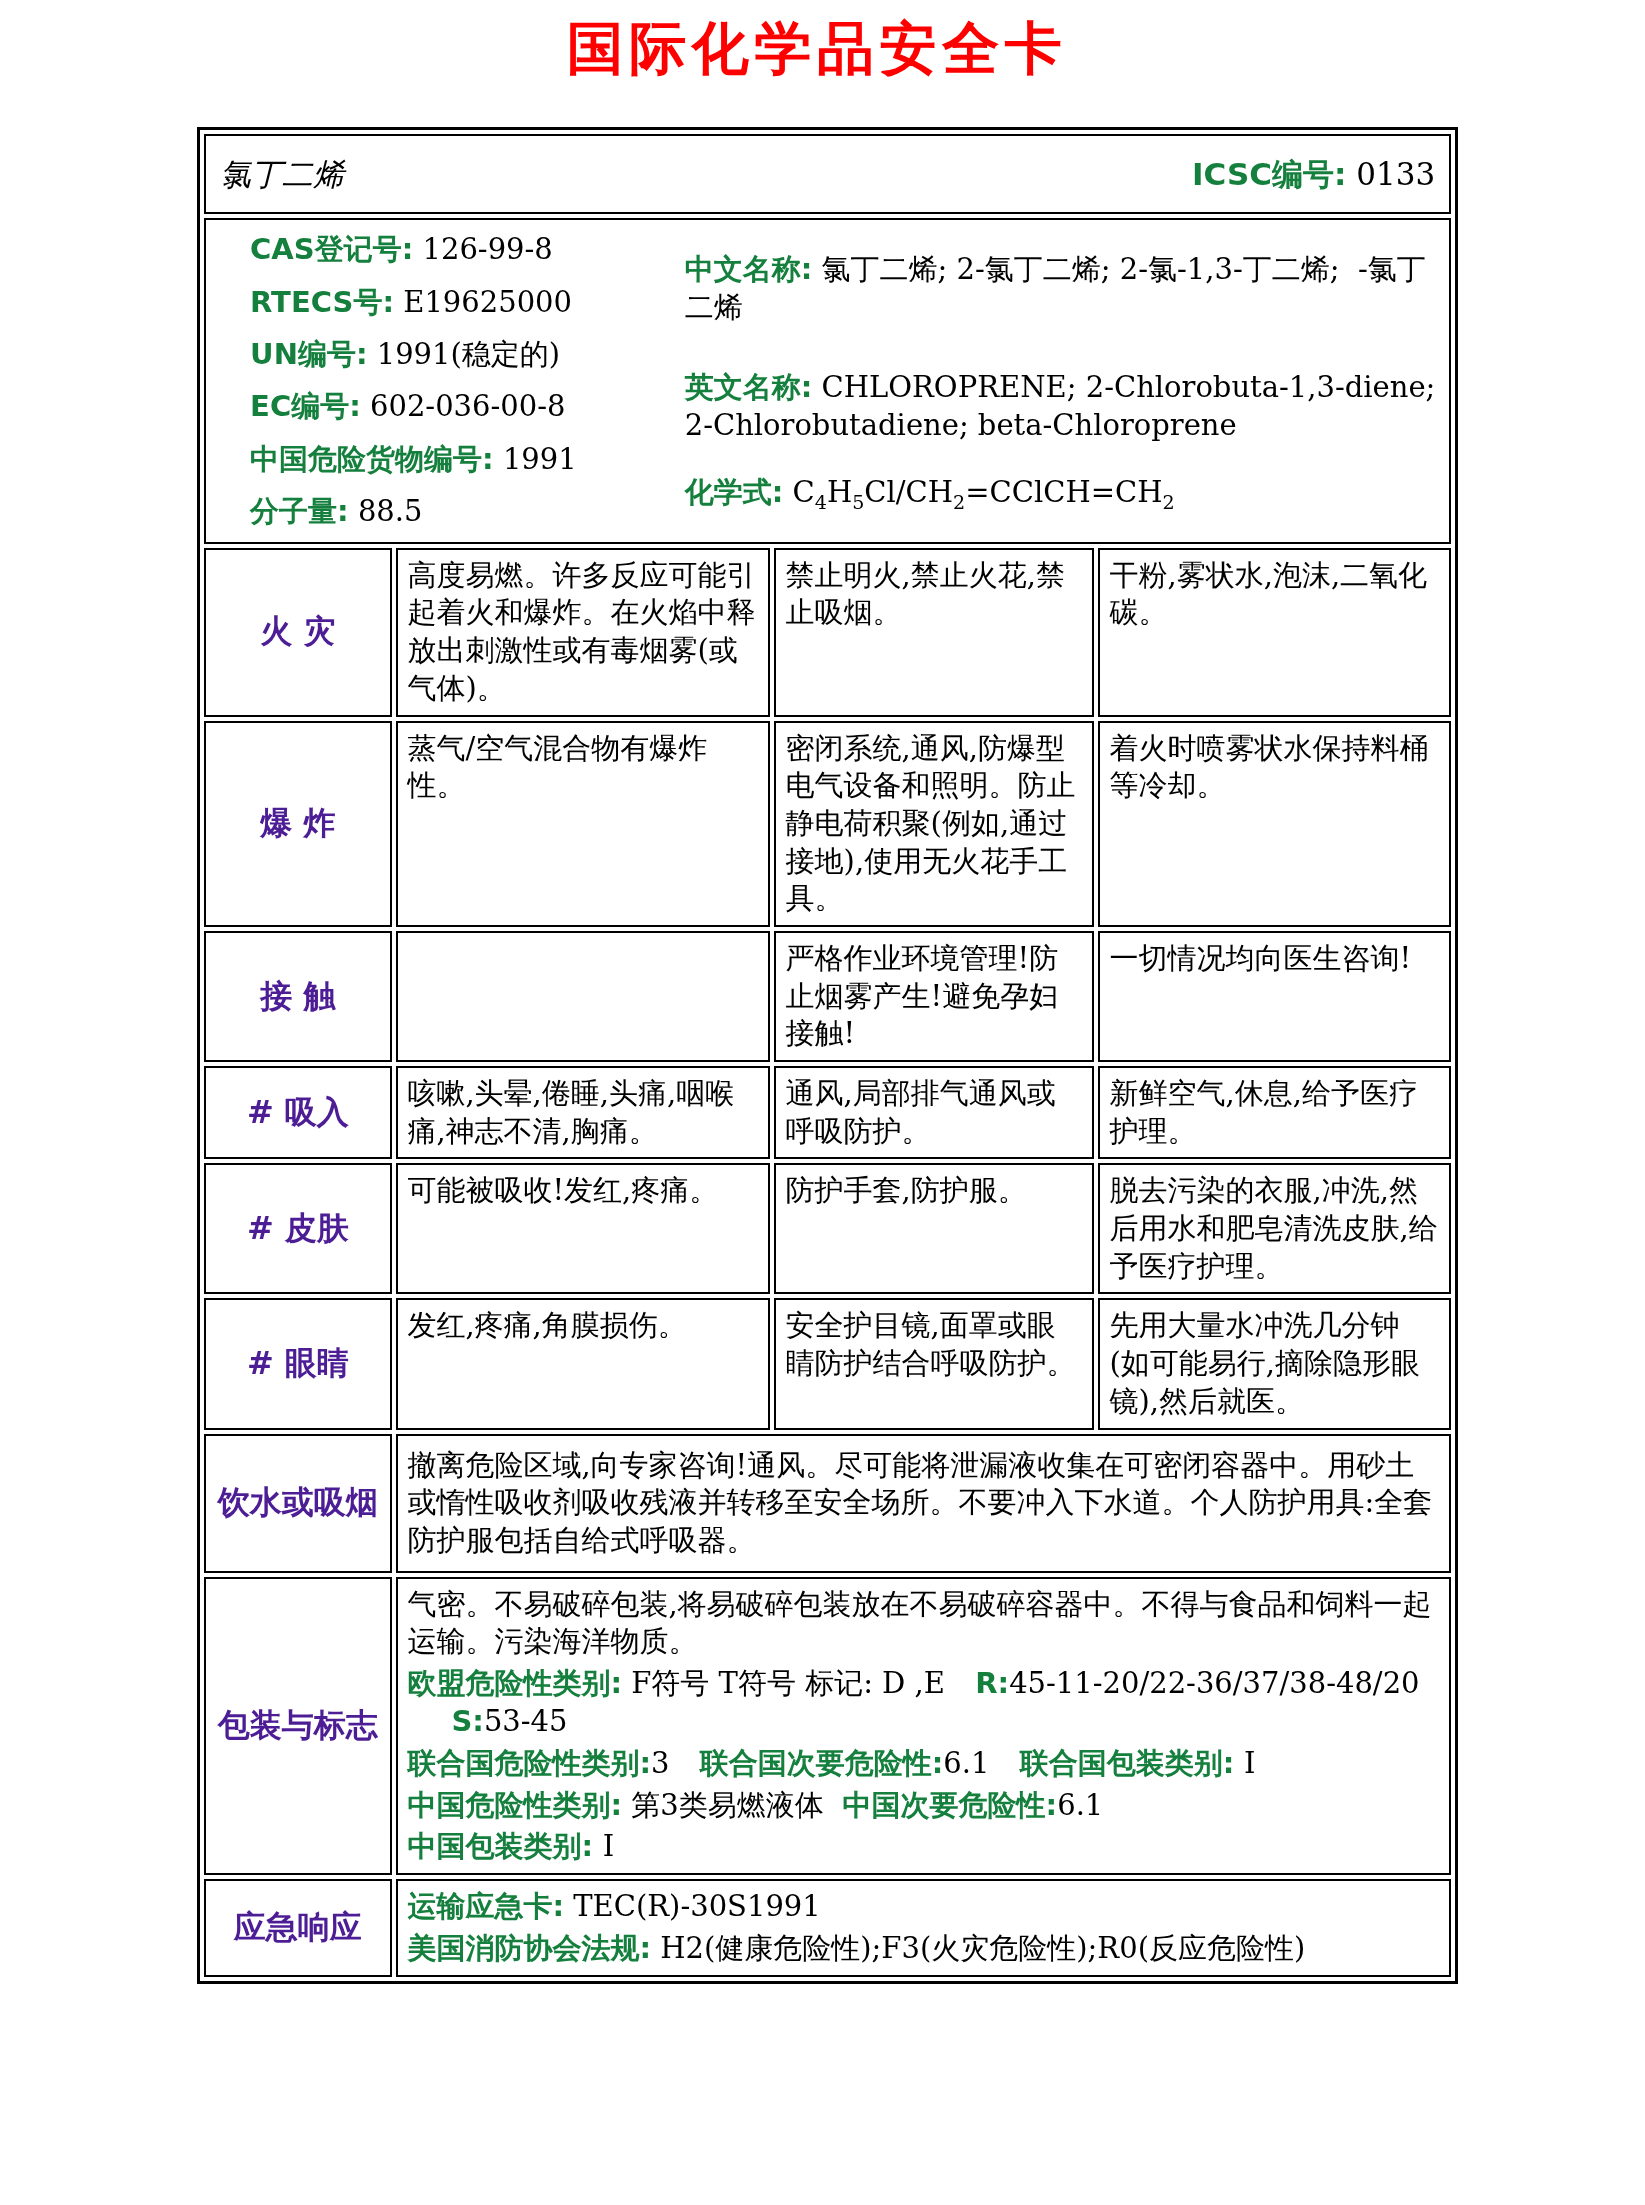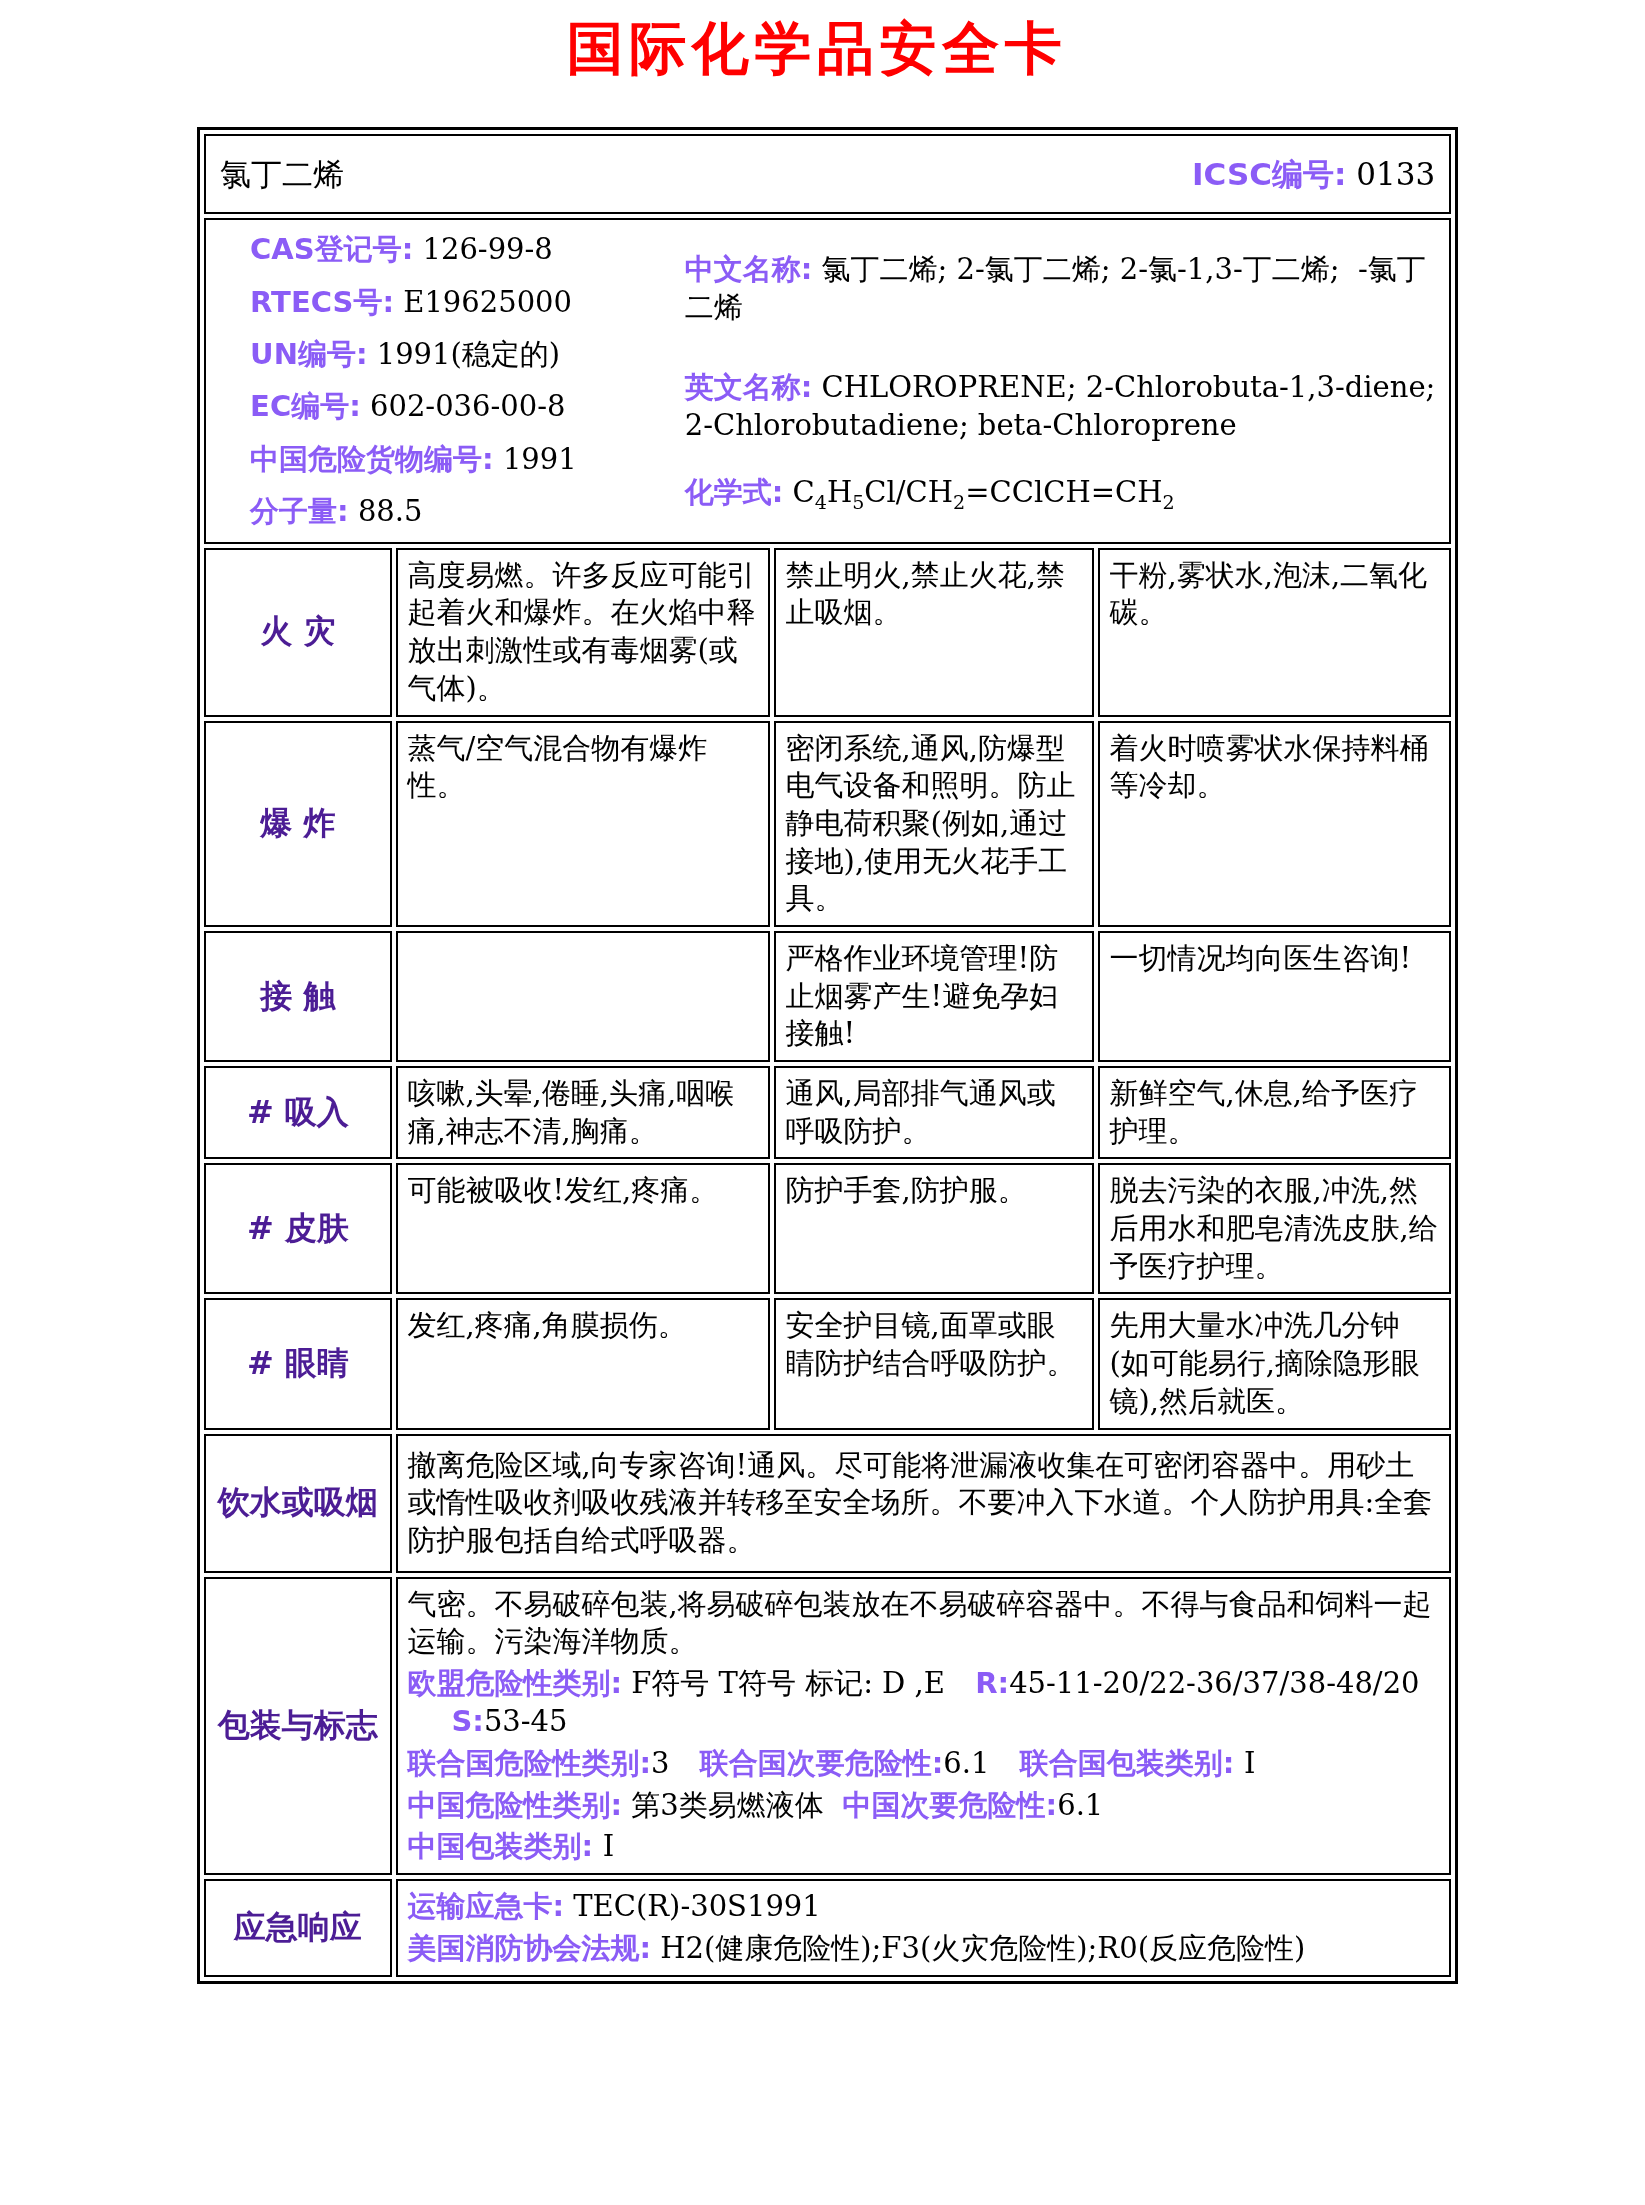--- a/index.html
+++ b/index.html
@@ -43,21 +43,21 @@
     font-size: 29px;
     line-height: 1.3;
     word-break: break-word;
   }
   th {
     vertical-align: middle;
     text-align: center;
     padding: 12.5px 5.6px;
   }
   .blue {
-    color: #8b5cf6;
+    color: #15803d;
     font-weight: bold;
     font-family: "DejaVu Sans", sans-serif;
   }
   .label-cell {
     color: #4c1d95;
     font-weight: bold;
     font-family: "DejaVu Sans", sans-serif;
     font-size: 32px;
     text-align: center;
     vertical-align: middle;
@@ -70,20 +70,21 @@
   }
   
   .name-row-flex {
     display: flex;
     justify-content: space-between;
     align-items: center;
     padding: 11px 4.2px;
   }
   .name-row-flex .substance {
     font-size: 31px;
+    font-style: italic;
   }
   .name-row-flex .icsc-no {
     font-size: 31px;
   }
   
   .idnames-flex {
     display: flex;
     align-items: center;
     padding: 4.2px 1.4px;
     margin-left: 33px;

